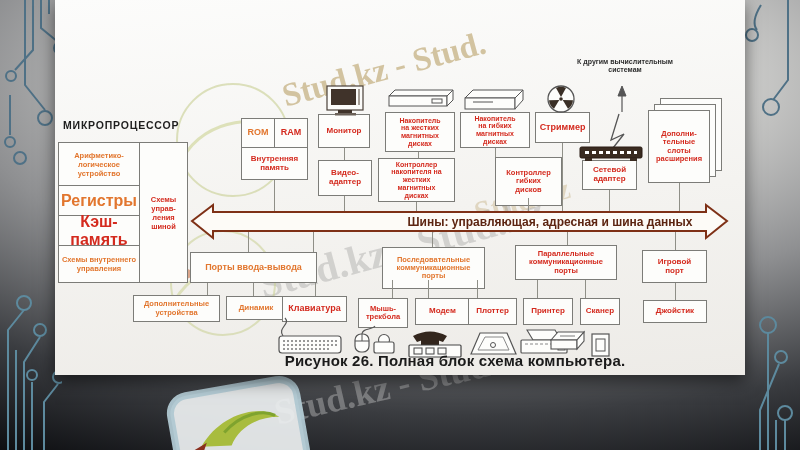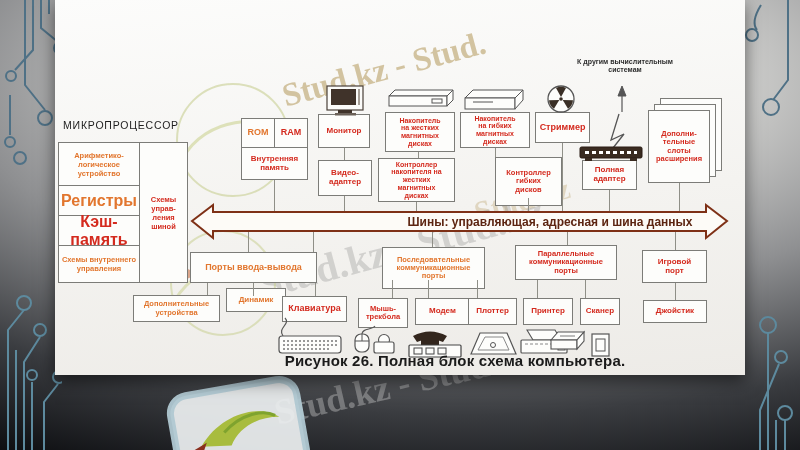--- a/index.html
+++ b/index.html
@@ -21,21 +21,21 @@
   .wm-bottom{position:absolute;left:275px;top:392px;font-family:"Liberation Serif",serif;font-weight:bold;font-size:36px;white-space:nowrap;color:rgba(214,214,214,.38);transform:rotate(-13deg);transform-origin:left center;}
   .under,.overlay{position:absolute;left:0;top:0;}
   .box{
     position:absolute;border:1px solid #7c7c78;background:#fdfdfb;
     display:flex;align-items:center;justify-content:center;text-align:center;
     font-weight:bold;font-size:8px;line-height:1.1;padding:10px;box-sizing:border-box;
   }
   .red{color:#d42a1e}.orange{color:#e2762e}
   .f7{font-size:7px}.f75{font-size:7.5px}.f9{font-size:9px}
   .vl{position:absolute;width:1px;background:#8f8f87;}
-  .mp-title{position:absolute;left:8px;top:119px;width:132px;font-size:10.5px;font-weight:normal;letter-spacing:.8px;color:#1e1e1e;}
+  .mp-title{position:absolute;left:8px;top:119px;width:132px;font-size:10.5px;font-weight:bold;letter-spacing:.8px;color:#1e1e1e;}
   .mp{position:absolute;left:3px;top:142px;width:130px;height:141px;border:1px solid #7c7c78;background:#fdfdfb;display:flex;box-sizing:border-box;}
   .mp-left{width:80px;display:flex;flex-direction:column;border-right:1px solid #7c7c78;}
   .mp-cell{display:flex;align-items:center;justify-content:center;text-align:center;font-weight:bold;border-bottom:1px solid #7c7c78;padding:1px;box-sizing:border-box;}
   .mp-cell:last-child{border-bottom:none;}
   .mp-right{flex:1;display:flex;align-items:center;justify-content:center;text-align:center;font-weight:bold;padding:1px;}
   .romram{left:186px;top:118px;width:67px;height:62px;display:block;padding:0;}
   .rr-row{display:flex;height:28px;border-bottom:1px solid #7c7c78;}
   .rr-cell{flex:1;display:flex;align-items:center;justify-content:center;font-size:9px;font-weight:bold;}
   .rr-cell.first{border-right:1px solid #7c7c78;}
   .rr-mem{height:32px;display:flex;align-items:center;justify-content:center;font-size:8px;font-weight:bold;text-align:center;}
@@ -133,34 +133,34 @@
     <div class="rr-mem red">Внутренняя память</div>
   </div>
 
   <div class="box red" style="left:263px;top:114px;width:52px;height:34px">Монитор</div>
   <div class="box red" style="left:263px;top:160px;width:54px;height:36px">Видео-адаптер</div>
   <div class="box red f7" style="left:330px;top:112px;width:70px;height:40px">Накопитель на жестких магнитных дисках</div>
   <div class="box red f7" style="left:323px;top:158px;width:77px;height:44px">Контроллер накопителя на жестких магнитных дисках</div>
   <div class="box red f7" style="left:405px;top:112px;width:70px;height:36px">Накопитель на гибких магнитных дисках</div>
   <div class="box red f75" style="left:440px;top:157px;width:67px;height:49px">Контроллер гибких дисков</div>
   <div class="box red f9" style="left:480px;top:112px;width:55px;height:31px">Стриммер</div>
-  <div class="box red" style="left:527px;top:160px;width:55px;height:30px">Полная адаптер</div>
+  <div class="box red" style="left:527px;top:160px;width:55px;height:30px">Сетевой адаптер</div>
   <div class="slotback" style="left:605px;top:98px;width:62px;height:73px"></div>
   <div class="slotback" style="left:599px;top:104px;width:62px;height:73px"></div>
   <div class="box red f75" style="left:593px;top:110px;width:62px;height:73px">Дополни-тельные слоты расширения</div>
 
   <div class="ext-label">К другим вычислительным системам</div>
 
   <div class="box orange f9" style="left:135px;top:252px;width:127px;height:31px">Порты ввода-вывода</div>
   <div class="box orange f75" style="left:327px;top:247px;width:103px;height:42px">Последовательные коммуникационные порты</div>
   <div class="box red f75" style="left:460px;top:245px;width:102px;height:35px">Параллельные коммуникационные порты</div>
   <div class="box red" style="left:587px;top:250px;width:65px;height:33px">Игровой порт</div>
 
   <div class="box orange f75" style="left:78px;top:295px;width:87px;height:27px">Дополнительные устройства</div>
-  <div class="box orange" style="left:171px;top:288px;width:60px;height:24px">Динамик</div>
+  <div class="box orange" style="left:171px;top:296px;width:60px;height:24px">Динамик</div>
   <div class="box red f9" style="left:227px;top:296px;width:65px;height:26px">Клавиатура</div>
   <div class="box red f75" style="left:303px;top:298px;width:50px;height:30px">Мышь-трекбола</div>
   <div class="box red" style="left:360px;top:298px;width:55px;height:27px">Модем</div>
   <div class="box red" style="left:413px;top:298px;width:49px;height:27px">Плоттер</div>
   <div class="box red" style="left:468px;top:298px;width:50px;height:27px">Принтер</div>
   <div class="box red" style="left:525px;top:298px;width:40px;height:27px">Сканер</div>
   <div class="box red" style="left:588px;top:300px;width:64px;height:23px">Джойстик</div>
 
   <div class="vl" style="left:219px;top:180px;height:33px"></div>
   <div class="vl" style="left:289px;top:148px;height:12px"></div>

